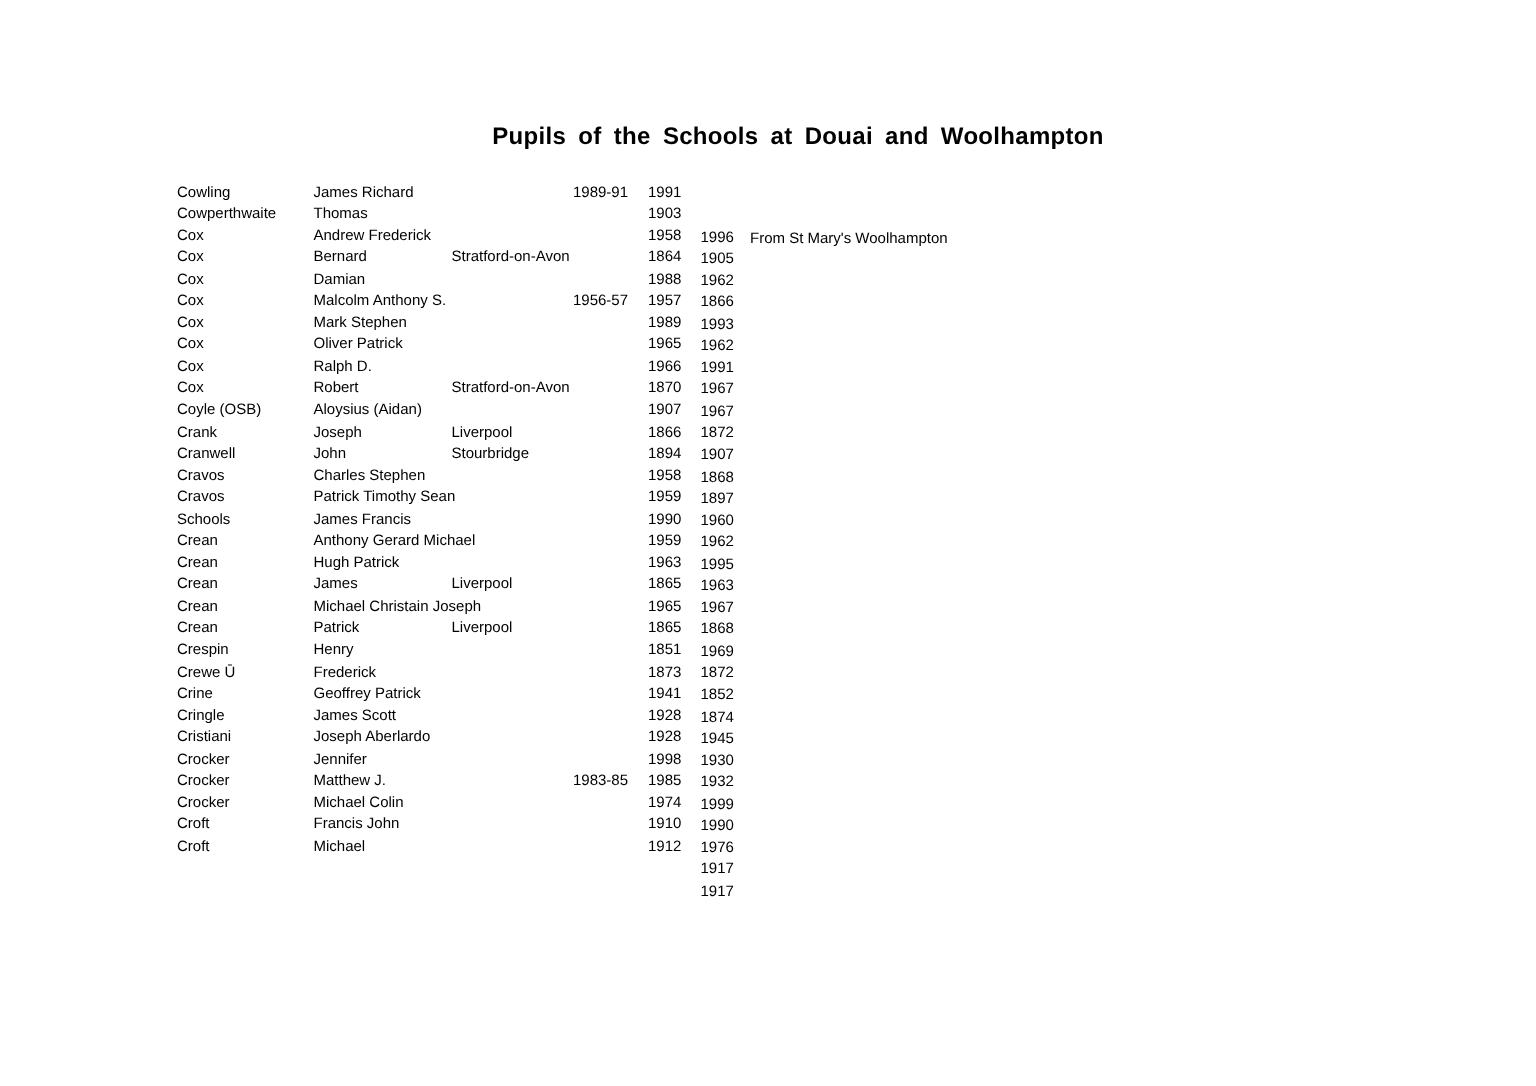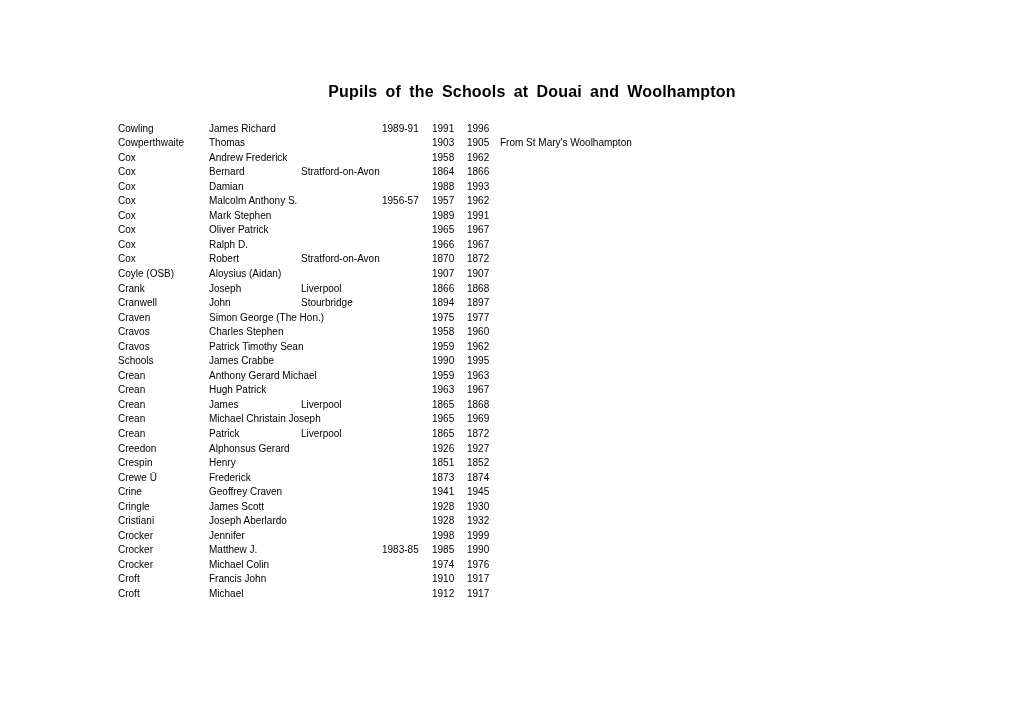--- a/index.html
+++ b/index.html
@@ -47,22 +47,22 @@
     font-size: 10px;
     line-height: 14.55px;
     white-space: nowrap;
     color: #000000;
   }
   .c-surname  { left: 118px; }
   .c-forenames{ left: 209px; }
   .c-place    { left: 301px; }
   .c-years    { left: 382px; }
   .c-from     { left: 432px; }
-  .c-to       { left: 467px; }
-  .c-notes    { left: 500px; }
+  .c-to       { left: 467px; margin-top: 30px; }
+  .c-notes    { left: 500px; margin-top: 17px; }
 </style>
 </head>
 <body>
 
 <h1 class="page-title">Pupils of the Schools at Douai and Woolhampton</h1>
 
 <div class="rows" id="rows">
     <div class="row">
       <span class="cell c-surname">Cowling</span>
       <span class="cell c-forenames">James Richard</span>
@@ -142,40 +142,34 @@
       <span class="cell c-to">1868</span>
     </div>
     <div class="row">
       <span class="cell c-surname">Cranwell</span>
       <span class="cell c-forenames">John</span>
       <span class="cell c-place">Stourbridge</span>
       <span class="cell c-from">1894</span>
       <span class="cell c-to">1897</span>
     </div>
     <div class="row">
-      <span class="cell c-surname">Craven</span>
-      <span class="cell c-forenames">Simon George (The Hon.)</span>
-      <span class="cell c-from">1975</span>
-      <span class="cell c-to">1977</span>
-    </div>
-    <div class="row">
       <span class="cell c-surname">Cravos</span>
       <span class="cell c-forenames">Charles Stephen</span>
       <span class="cell c-from">1958</span>
       <span class="cell c-to">1960</span>
     </div>
     <div class="row">
       <span class="cell c-surname">Cravos</span>
       <span class="cell c-forenames">Patrick Timothy Sean</span>
       <span class="cell c-from">1959</span>
       <span class="cell c-to">1962</span>
     </div>
     <div class="row">
       <span class="cell c-surname">Schools</span>
-      <span class="cell c-forenames">James Crabbe</span>
+      <span class="cell c-forenames">James Francis</span>
       <span class="cell c-from">1990</span>
       <span class="cell c-to">1995</span>
     </div>
     <div class="row">
       <span class="cell c-surname">Crean</span>
       <span class="cell c-forenames">Anthony Gerard Michael</span>
       <span class="cell c-from">1959</span>
       <span class="cell c-to">1963</span>
     </div>
     <div class="row">
@@ -198,40 +192,34 @@
       <span class="cell c-to">1969</span>
     </div>
     <div class="row">
       <span class="cell c-surname">Crean</span>
       <span class="cell c-forenames">Patrick</span>
       <span class="cell c-place">Liverpool</span>
       <span class="cell c-from">1865</span>
       <span class="cell c-to">1872</span>
     </div>
     <div class="row">
-      <span class="cell c-surname">Creedon</span>
-      <span class="cell c-forenames">Alphonsus Gerard</span>
-      <span class="cell c-from">1926</span>
-      <span class="cell c-to">1927</span>
-    </div>
-    <div class="row">
       <span class="cell c-surname">Crespin</span>
       <span class="cell c-forenames">Henry</span>
       <span class="cell c-from">1851</span>
       <span class="cell c-to">1852</span>
     </div>
     <div class="row">
       <span class="cell c-surname">Crewe Ū</span>
       <span class="cell c-forenames">Frederick</span>
       <span class="cell c-from">1873</span>
       <span class="cell c-to">1874</span>
     </div>
     <div class="row">
       <span class="cell c-surname">Crine</span>
-      <span class="cell c-forenames">Geoffrey Craven</span>
+      <span class="cell c-forenames">Geoffrey Patrick</span>
       <span class="cell c-from">1941</span>
       <span class="cell c-to">1945</span>
     </div>
     <div class="row">
       <span class="cell c-surname">Cringle</span>
       <span class="cell c-forenames">James Scott</span>
       <span class="cell c-from">1928</span>
       <span class="cell c-to">1930</span>
     </div>
     <div class="row">

